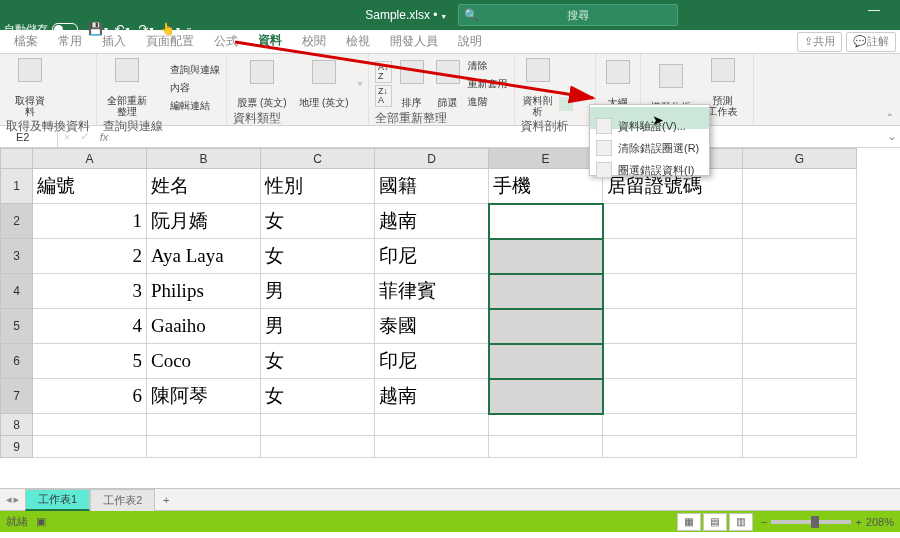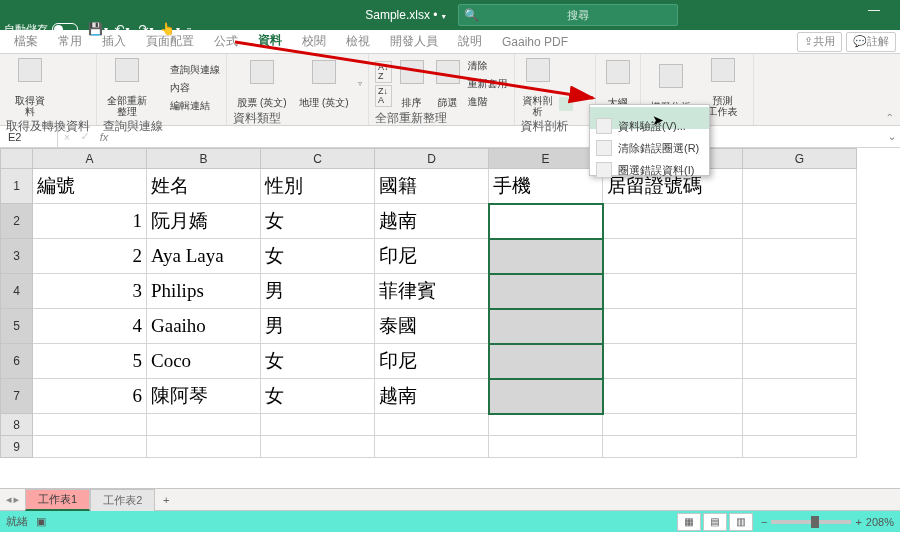--- a/index.html
+++ b/index.html
@@ -37,21 +37,21 @@
 .rgroup .groupbody{flex:1;display:flex;align-items:center;gap:4px;}
 .rgroup .grouplabel{font-size:12px;color:#5a5a5a;height:14px;line-height:14px;}
 .rbtn-lg { width:48px; display:flex; flex-direction:column; align-items:center; justify-content:center; gap:13px; font-size:10px; text-align:center; line-height:11px; padding:2px;}
 .rbtn-lg .ricon{width:24px;height:24px;background:#e8e8e8;border:1px solid #c0c0c0;}
 .rbtn-sm{display:flex;align-items:center;gap:3px;font-size:10px;height:16px;}
 .vstack{display:flex;flex-direction:column;gap:2px;}
 .ribbon-collapse{position:absolute;right:6px;bottom:2px;font-size:10px;color:#888;}
 
 
 .fbar { height:22px; border-bottom:1px solid #d4d4d4; display:flex; align-items:center; font-size:11px;}
-.namebox{width:58px;height:20px;border-right:1px solid #d4d4d4;padding:0 8px;display:flex;align-items:center;}
+.namebox{width:58px;height:20px;border-right:1px solid #d4d4d4;padding:0 16px;display:flex;align-items:center;}
 .fx{width:20px;text-align:center;color:#888;font-style:italic;}
 .fbar .expand{width:16px;text-align:center;color:#888;}
 
 
 .grid { position:relative; height:340px; overflow:hidden; background:#fff;}
 table{border-collapse:collapse;table-layout:fixed;}
 .colhead td, .rowhead {background:#e6e6e6;border:1px solid #c6c6c6;text-align:center;font-size:12px;color:#333;}
 .colhead td{height:20px;}
 .colhead td.sel{background:#d2d2d2;}
 .rowhead{width:32px;}
@@ -71,28 +71,28 @@
 
 .dropdown{position:absolute;top:104px;left:589px;background:#fff;border:1px solid #c6c6c6;box-shadow:2px 2px 6px rgba(0,0,0,.3);z-index:10;padding:2px 0;font-size:11px;}
 .dropdown .mitem{height:22px;display:flex;align-items:center;padding:16px 10px 0 6px;gap:6px;white-space:nowrap;}
 .dropdown .micon{width:16px;height:16px;background:#f0f0f0;border:1px solid #d0d0d0;}
 .dropdown .mitem.hl{background:#cde6da;}
 .cursor-arrow{position:absolute;top:112px;left:652px;z-index:20;font-size:14px;color:#000;}
 
 
 .sheettabs{height:22px;border-top:1px solid #c6c6c6;display:flex;align-items:center;font-size:11px;background:#f3f2f1;}
 .sheettabs .nav{display:flex;gap:2px;padding:0 6px;color:#888;}
-.stab{height:22px;padding:0 12px;display:flex;align-items:center;border:1px solid #c6c6c6;border-bottom:none;background:#fca5a5;}
+.stab{height:22px;padding:0 12px;display:flex;align-items:center;border:1px solid #c6c6c6;border-bottom:none;background:#5eead4;}
 .stab.inactive{background:#e6e6e6;color:#666;}
 .stab.active{border-bottom:2px solid #217346;}
 .addsheet{width:22px;text-align:center;color:#666;}
 .sheettabs .hslider{flex:1;}
 
 
-.statusbar{height:22px;background:#5eead4;border-top:1px solid #c6c6c6;display:flex;align-items:center;font-size:11px;padding:0 6px;color:#555;}
+.statusbar{height:22px;background:#84cc16;border-top:1px solid #c6c6c6;display:flex;align-items:center;font-size:11px;padding:0 6px;color:#555;}
 .statusbar .spacer{flex:1;}
 .viewbtn{width:24px;height:18px;border:1px solid #c6c6c6;background:#fff;margin-left:2px;display:flex;align-items:center;justify-content:center;font-size:10px;}
 .zoom{display:flex;align-items:center;gap:4px;margin-left:8px;}
 .zslider{width:80px;height:4px;background:#c6c6c6;position:relative;}
 .zslider .thumb{width:8px;height:12px;background:#666;position:absolute;left:50%;top:-4px;}
 
 svg{display:block;}
 </style>
 </head>
 <body>
@@ -134,21 +134,20 @@
   <div class="rtab">檔案</div>
   <div class="rtab">常用</div>
   <div class="rtab">插入</div>
   <div class="rtab">頁面配置</div>
   <div class="rtab">公式</div>
   <div class="rtab active">資料</div>
   <div class="rtab">校閱</div>
   <div class="rtab">檢視</div>
   <div class="rtab">開發人員</div>
   <div class="rtab">說明</div>
-  <div class="rtab">Gaaiho PDF</div>
   <div class="spacer"></div>
   <div class="sharebtn">⇪ <span>共用</span></div>
   <div class="sharebtn">💬 <span>註解</span></div>
 </div>
 
 <div class="ribbon">
   <div class="rgroup">
     <div class="groupbody">
       <div class="rbtn-lg">
           <div class="ricon"></div>

